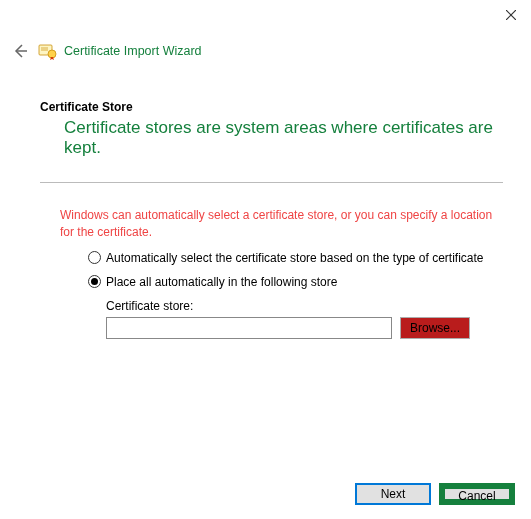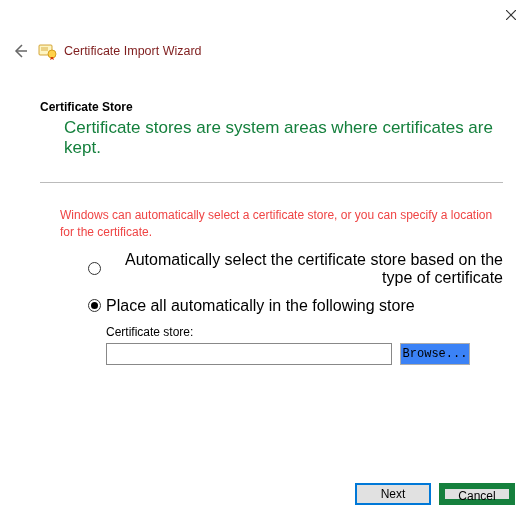--- a/index.html
+++ b/index.html
@@ -41,21 +41,21 @@
     }
     .back-arrow svg { width: 16px; height: 16px; }
     .wiz-icon {
       width: 20px; height: 18px;
       margin-right: 6px;
       position: relative;
     }
     .wiz-icon svg { width: 20px; height: 18px; }
     .wiz-title {
       font-size: 12.5px;
-      color: #7f1d1d;
+      color: #15803d;
     }
     .content {
       position: absolute;
       left: 40px; right: 28px; top: 100px; bottom: 58px;
     }
     .section-title {
       font-weight: 600;
       color: #000;
       font-size: 12px;
       margin-bottom: 4px;
@@ -94,21 +94,21 @@
       align-items: center;
       justify-content: center;
       flex-shrink: 0;
     }
     .radio-circle.checked::after {
       content: "";
       width: 7px; height: 7px;
       background: #000;
       border-radius: 50%;
     }
-    .radio-label { font-size: 16px; text-align: right; }
+    .radio-label { font-size: 12px; text-align: right; }
     .store-block {
       margin-left: 66px;
       margin-top: 4px;
     }
     .store-label {
       font-size: 12px;
       display: block;
       margin-bottom: 4px;
     }
     .store-row {
@@ -122,22 +122,22 @@
       border: 1px solid #888;
       background: #fff;
       padding: 1px 4px;
       font-size: 12px;
       font-family: inherit;
     }
     .browse-btn {
       width: 70px;
       height: 22px;
       font-size: 12px;
-      font-family: Liberation Mono, monospace;
-      background: #3b82f6;
+      font-family: Liberation Sans, sans-serif;
+      background: #b91c1c;
       border: 1px solid #adadad;
       cursor: pointer;
     }
     .footer {
       position: absolute;
       bottom: 14px; right: 16px;
       display: flex;
       gap: 8px;
     }
     .footer button {

